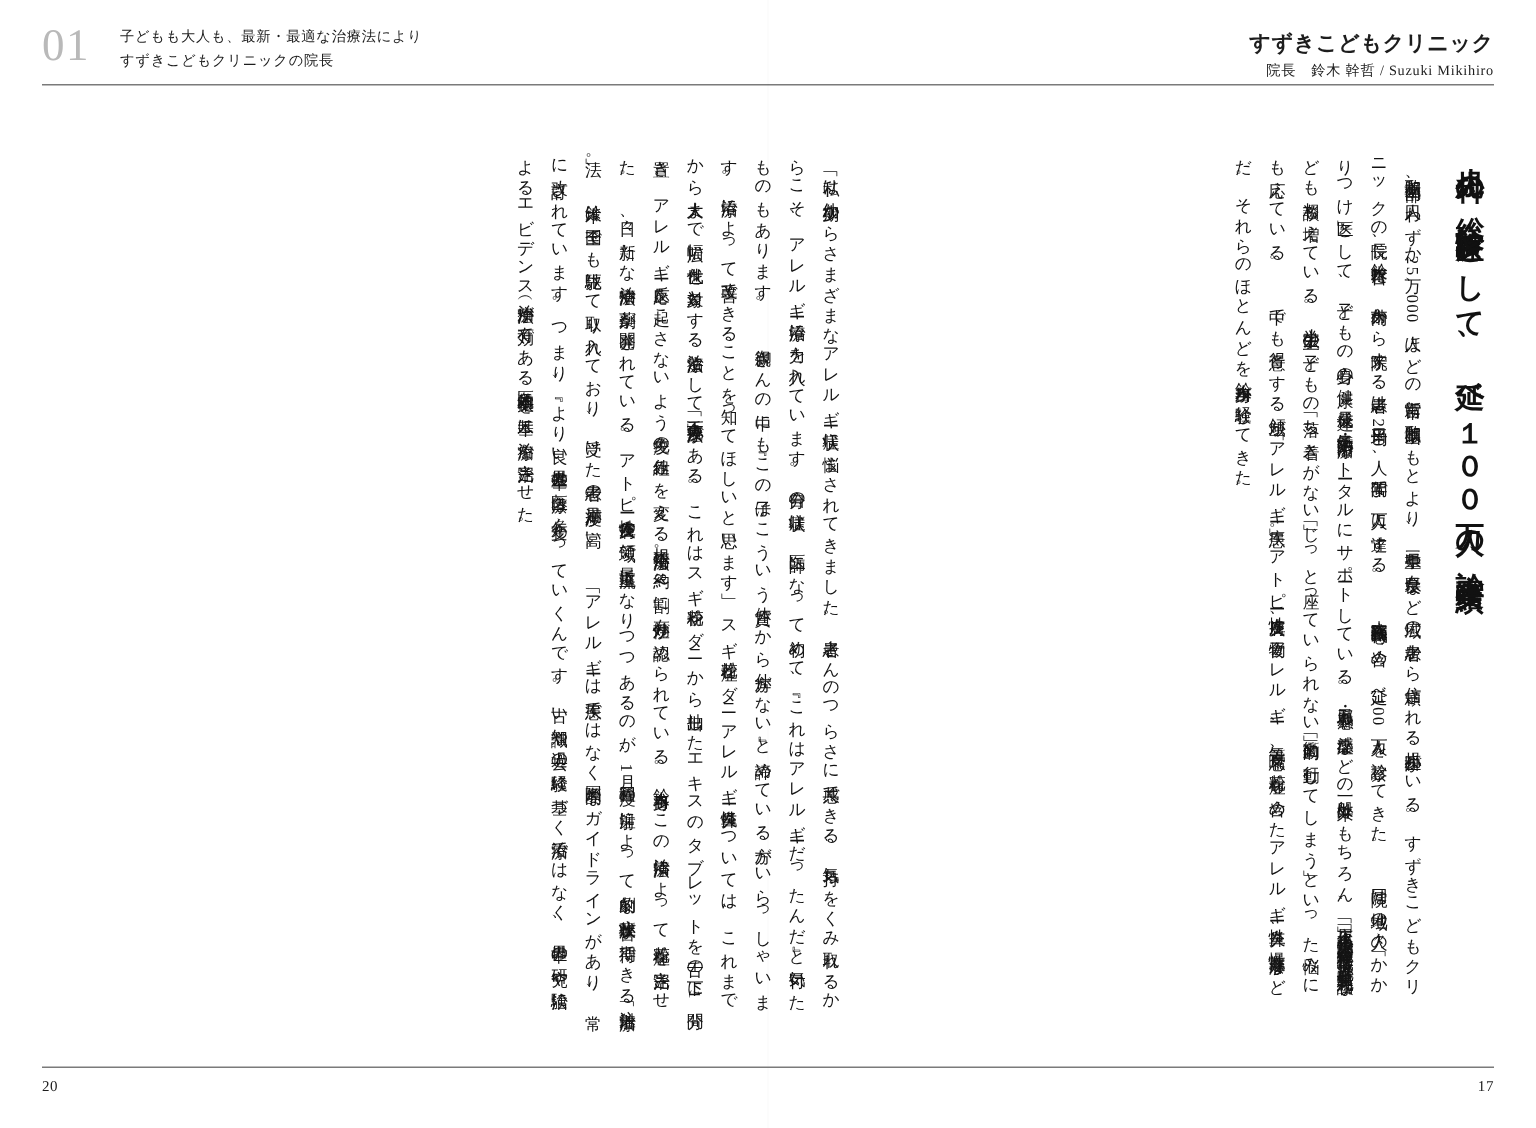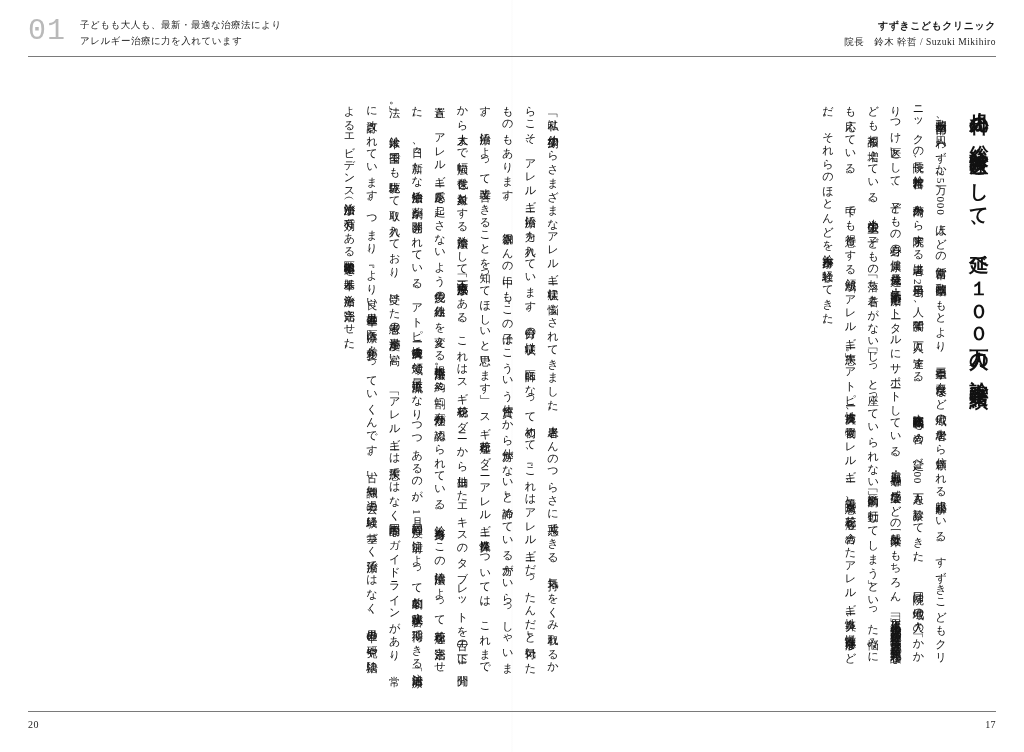--- a/index.html
+++ b/index.html
@@ -27,21 +27,21 @@
     left: 28px;
     right: 28px;
     height: 44px;
   }
   .chapter-num {
     position: absolute;
     left: 0;
     top: -2px;
     font-size: 30px;
     color: #b9b9b9;
-    font-family: Liberation Mono, monospace;
+    font-family: Liberation Serif, serif;
     letter-spacing: 1px;
   }
   .header-left-text {
     position: absolute;
     left: 52px;
     top: 2px;
     font-size: 9.5px;
     line-height: 1.65;
     color: #1d1d1d;
     letter-spacing: 0.5px;
@@ -51,21 +51,21 @@
     right: 0;
     top: 2px;
     text-align: right;
     font-size: 9.5px;
     line-height: 1.65;
     color: #1d1d1d;
     letter-spacing: 0.5px;
   }
   .header-right .clinic {
     font-weight: bold;
-    font-size: 10px;
+    font-size: 14px;
   }
   .header-rule {
     position: absolute;
     top: 56px;
     left: 28px;
     right: 28px;
     height: 1px;
     background: #7a7a7a;
   }
   
@@ -159,21 +159,21 @@
 </style>
 </head>
 <body>
 
 <div class="page">
 
   <div class="header">
     <div class="chapter-num">01</div>
     <div class="header-left-text">
       <div>子どもも大人も、最新・最適な治療法により</div>
-      <div>アレルギー治療に力を入れています</div>
+      <div>すずきこどもクリニックの院長</div>
     </div>
     <div class="header-right">
       <div class="clinic">すずきこどもクリニック</div>
       <div>院長　鈴木 幹哲 / Suzuki Mikihiro</div>
     </div>
   </div>
   <div class="header-rule"></div>
 
   <div class="body-area">
     <div class="headline">小児科の総合診療医として、延べ１００万人の診察実績</div>

